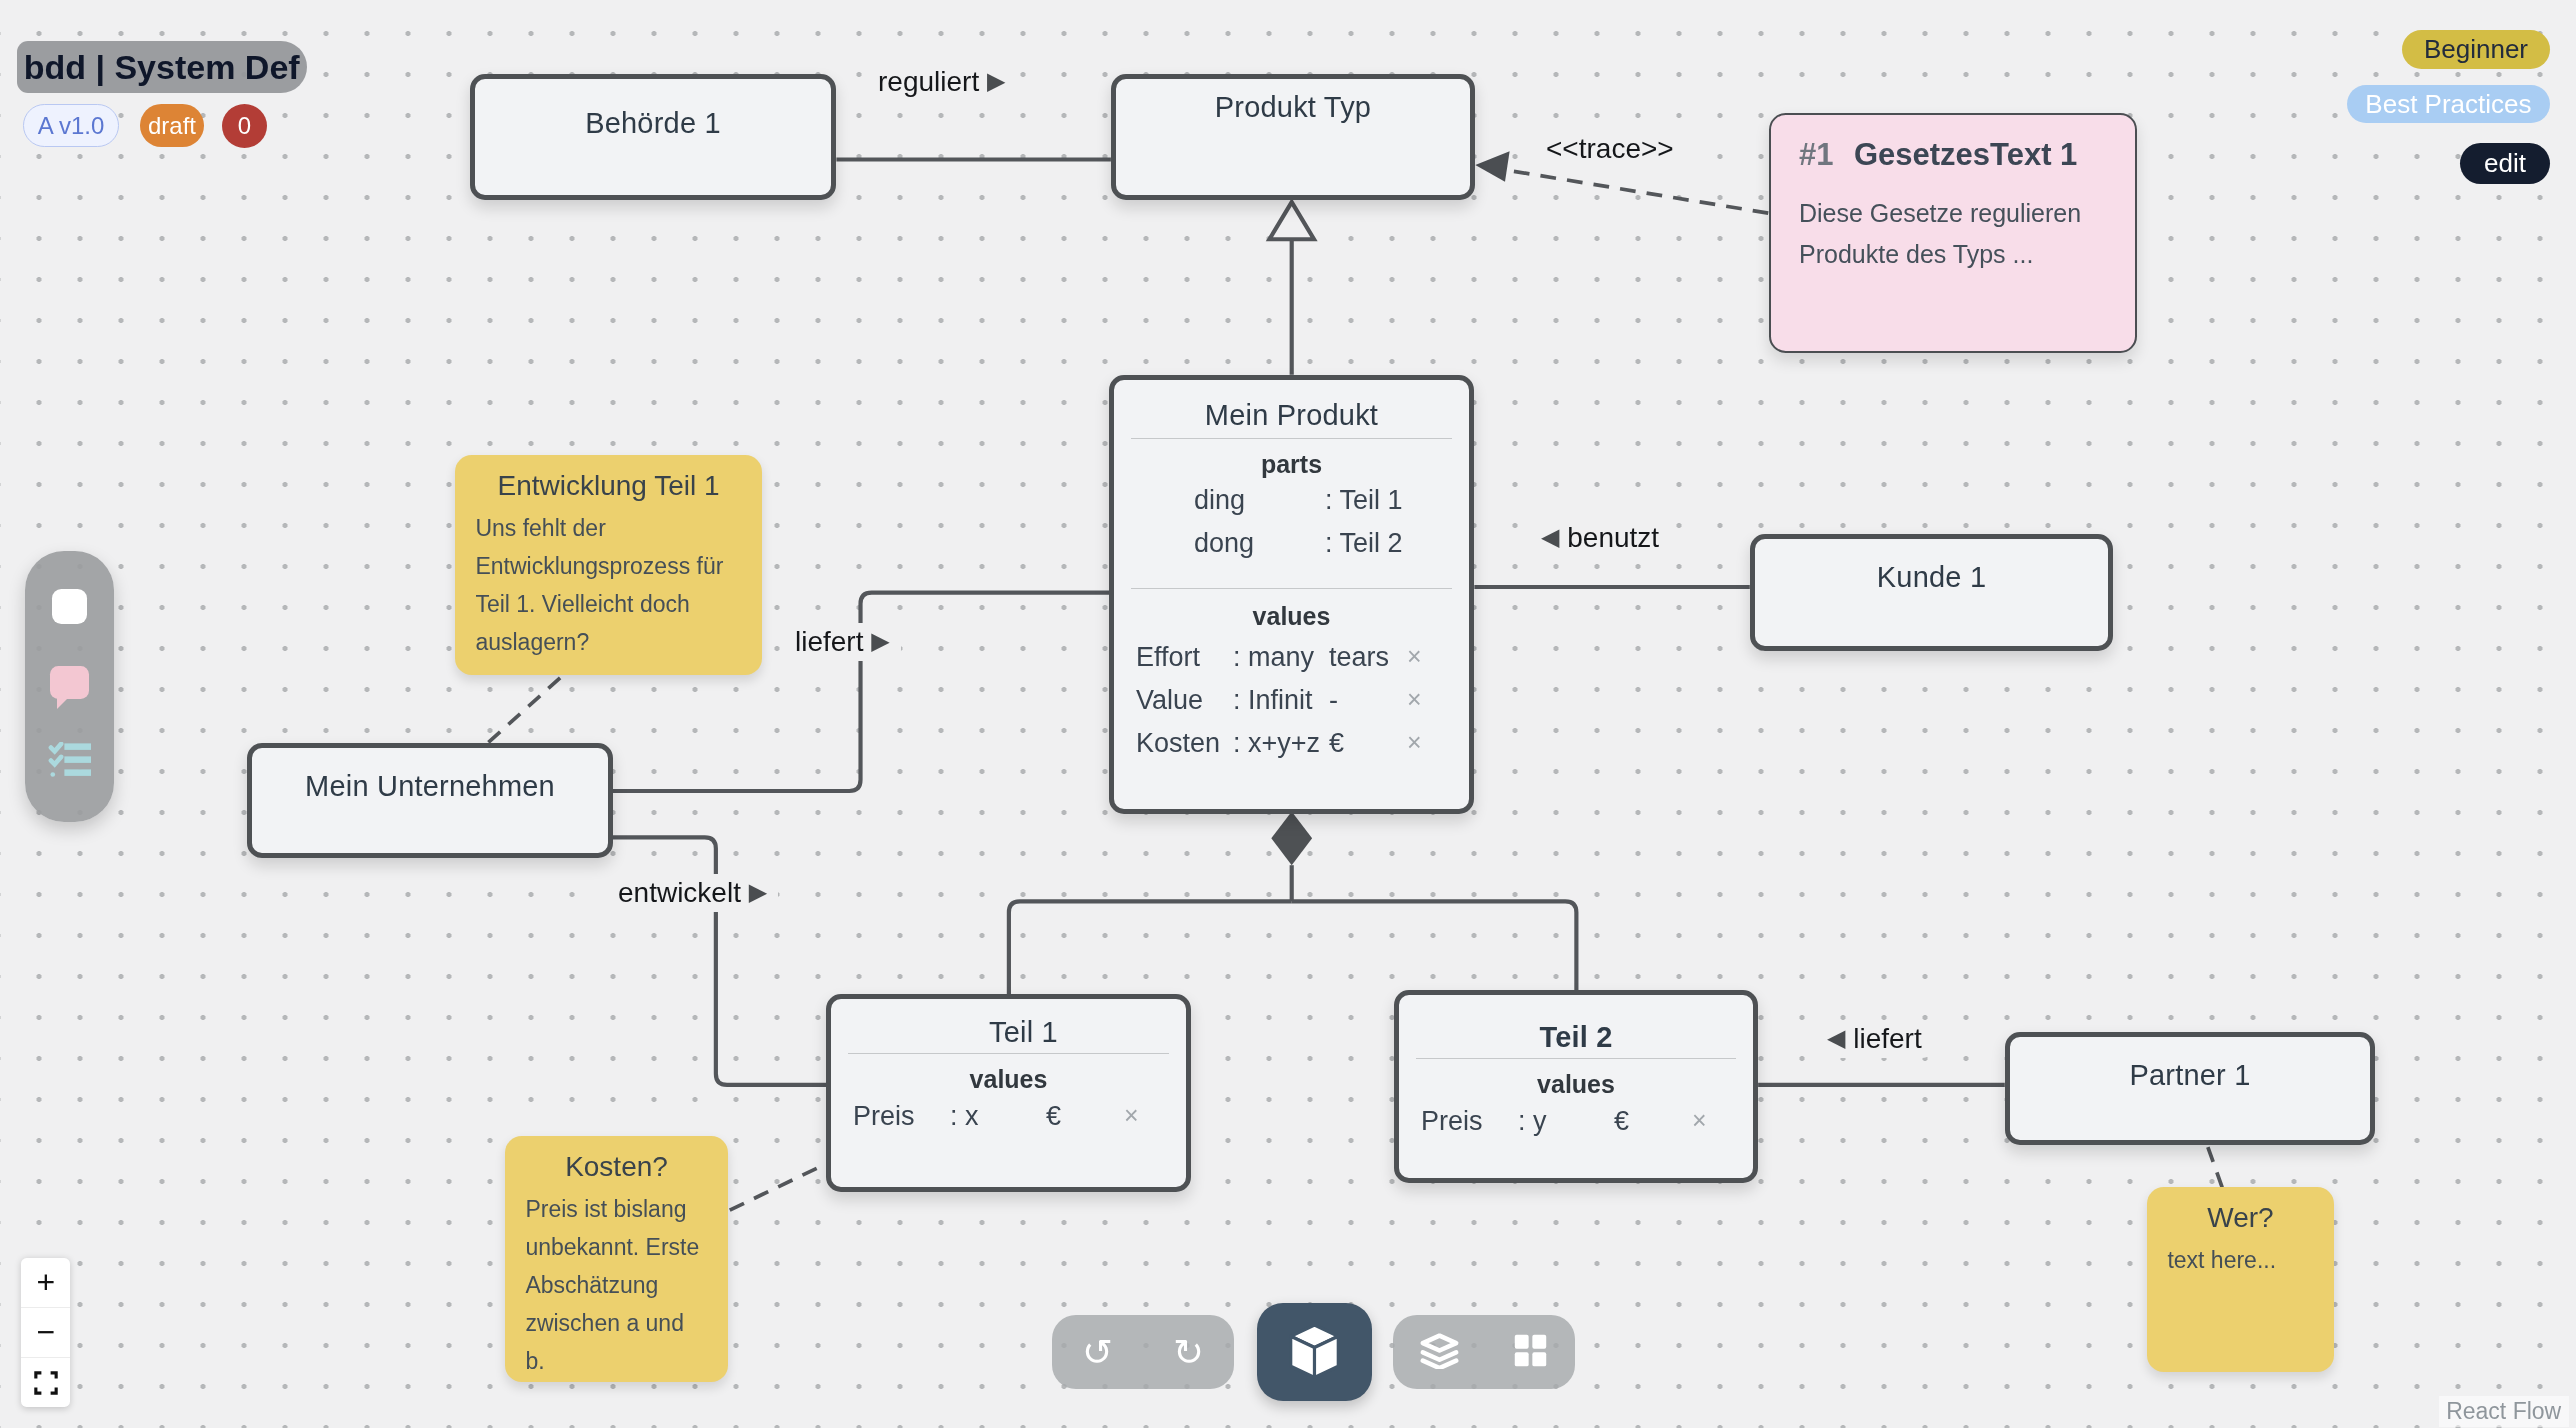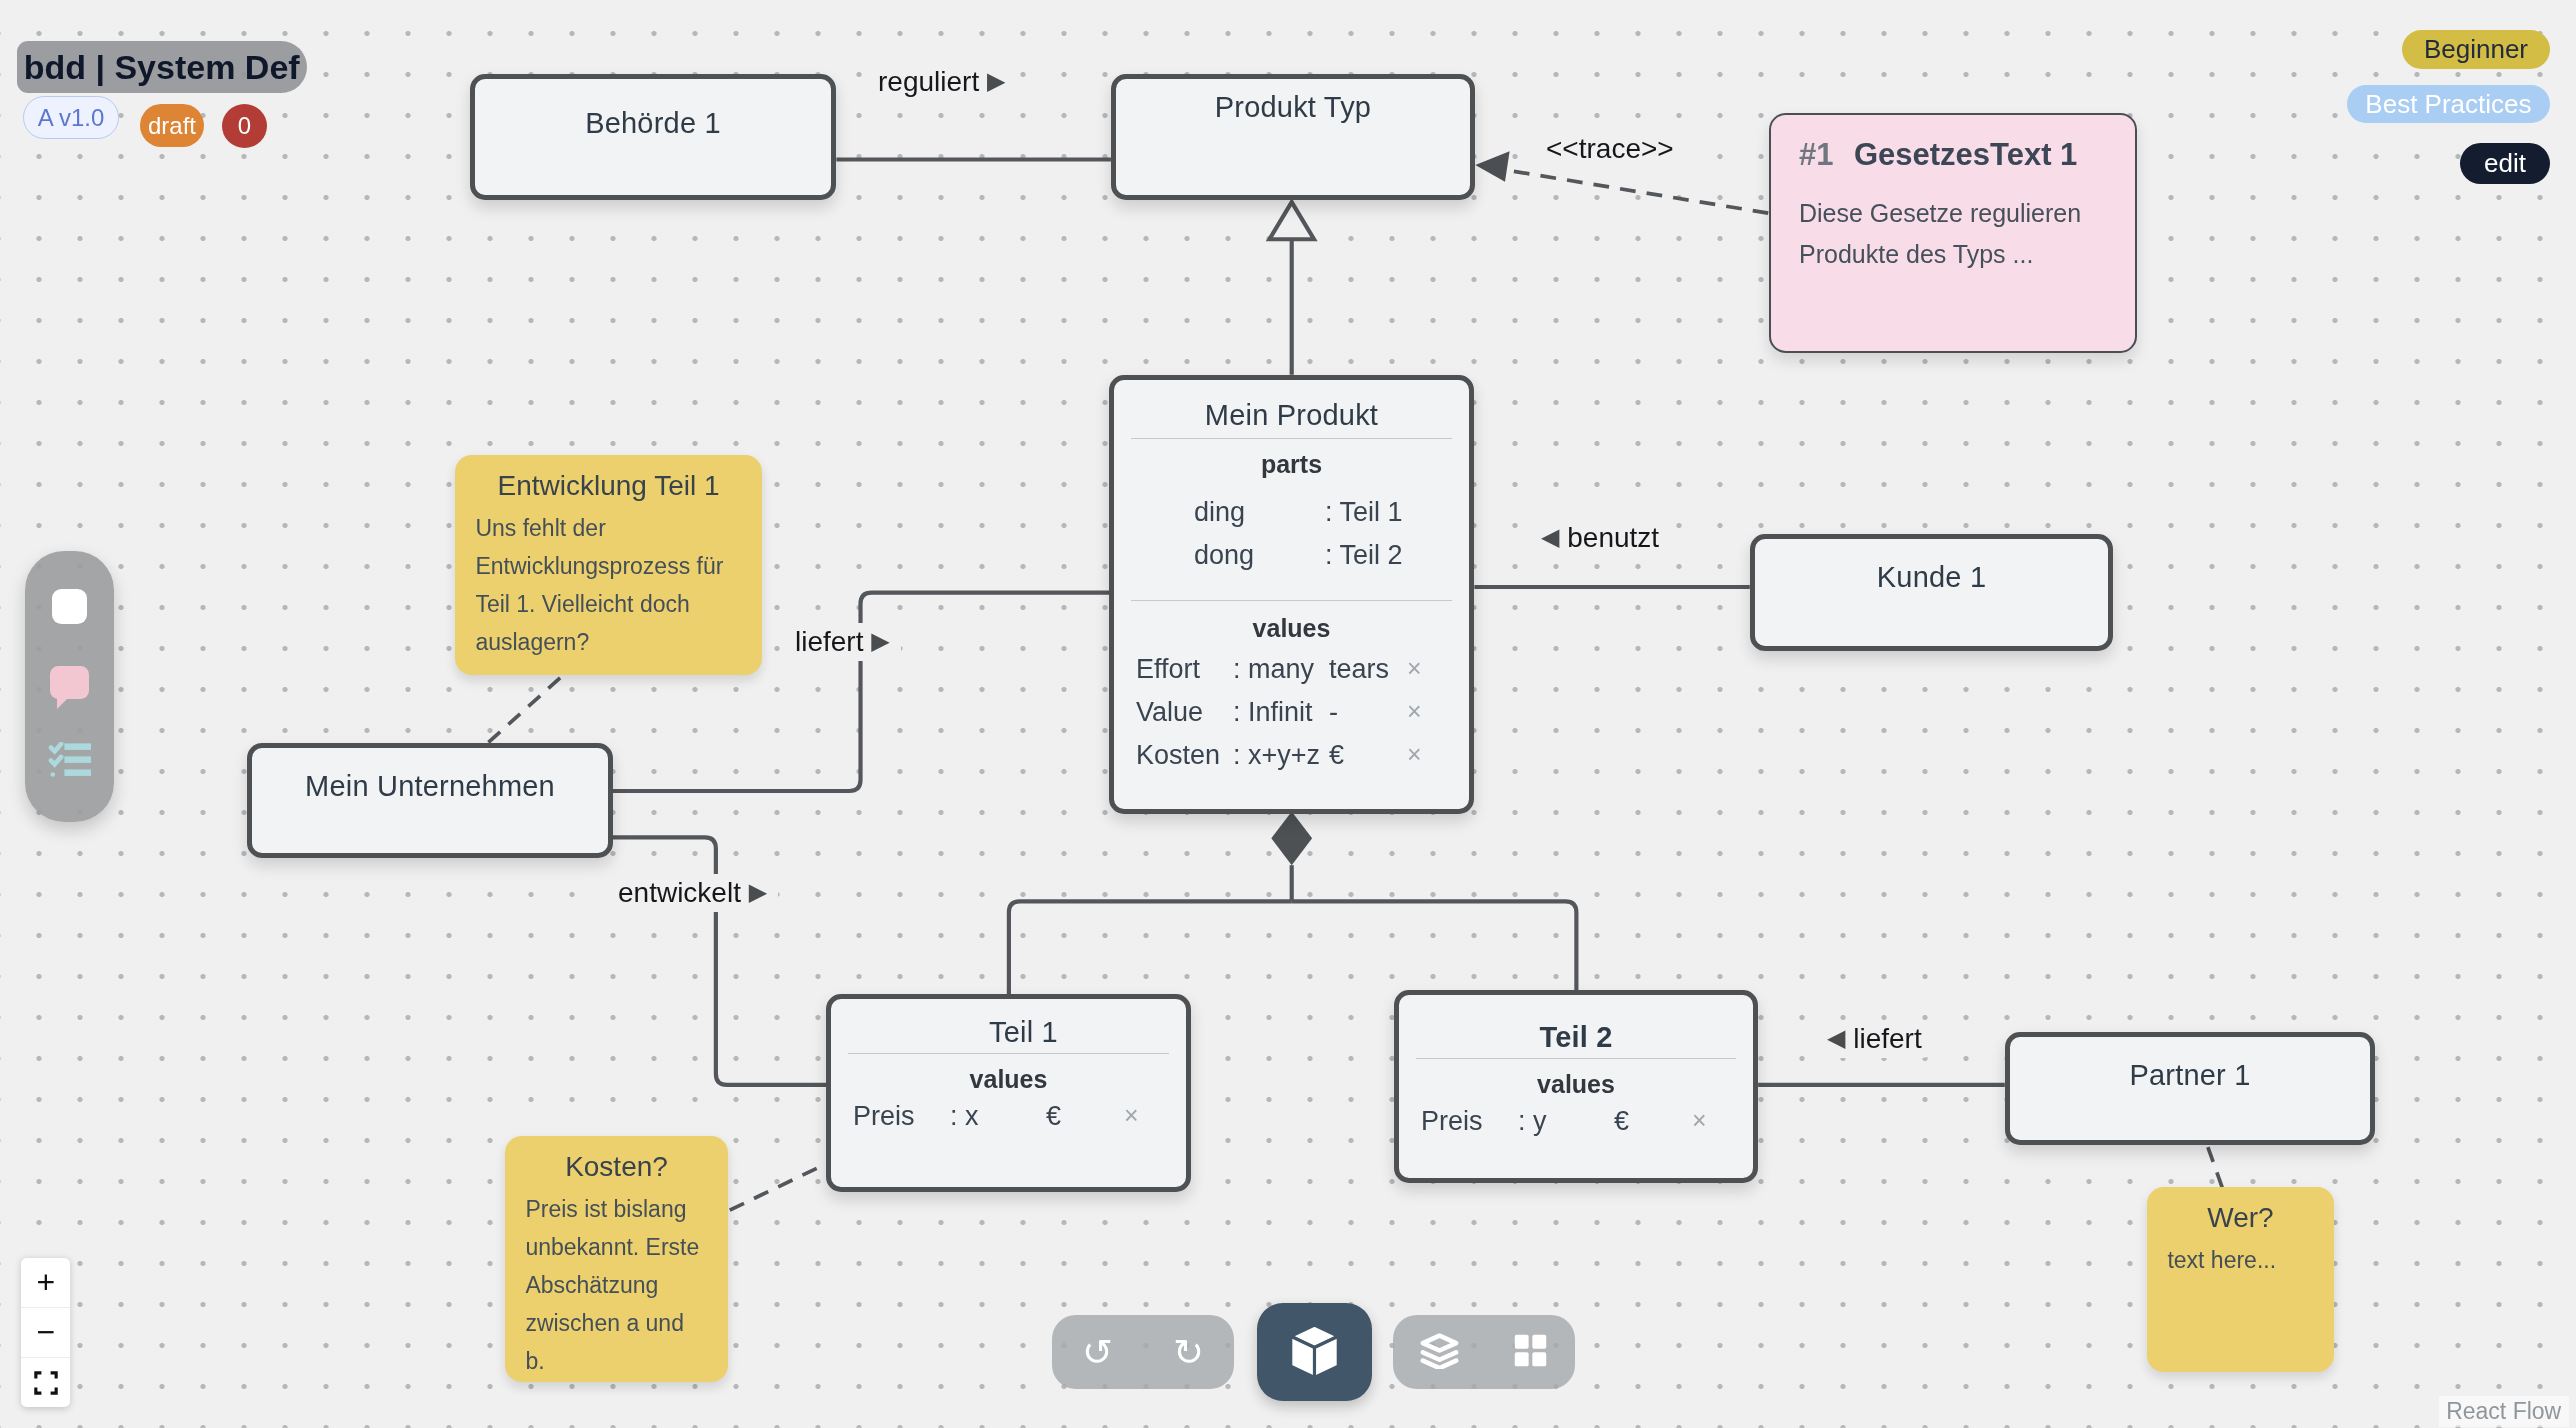--- a/index.html
+++ b/index.html
@@ -60,21 +60,21 @@
   }
   .flag{color:#4a4d50;font-size:24px;vertical-align:1.9px;}
 
   
   .hdr-pill{
     position:absolute;z-index:4;left:16.7px;top:41px;width:290px;height:52px;
     background:rgba(148,150,153,.92);border-radius:11px 26px 26px 11px;
     color:#0f172a;font-size:34px;display:flex;align-items:center;justify-content:center;font-weight:bold;
   }
   .badge{position:absolute;z-index:4;display:flex;align-items:center;justify-content:center;box-sizing:border-box;}
-  .b-version{left:23px;top:96px;width:96px;height:43px;background:#eef2fe;border:1.9px solid #b9c8f2;border-radius:21.3px;color:#5b77d1;font-size:24px;}
+  .b-version{left:23px;top:104px;width:96px;height:43px;background:#eef2fe;border:1.9px solid #b9c8f2;border-radius:21.3px;color:#5b77d1;font-size:24px;}
   .b-draft{left:140px;top:104px;width:64px;height:43px;background:#dd8435;border-radius:21.3px;color:#fff;font-size:24px;}
   .b-count{left:222px;top:104px;width:45px;height:44px;background:#b33d36;border-radius:50%;color:#fff;font-size:24px;}
   .b-beginner{right:26px;top:30px;height:39px;padding:0 22px;background:#d3bd45;border-radius:20.4px;color:#232c3c;font-size:26px;}
   .b-practices{right:26px;top:85px;height:38px;padding:0 18.5px;background:#a9cdf3;border-radius:20.4px;color:#fff;font-size:26px;}
   .b-edit{right:26px;top:143px;height:41px;padding:0 24px;background:#141d2f;border-radius:21.3px;color:#fff;font-size:26px;cursor:pointer;}
 
   
   .left-toolbar{
     position:absolute;z-index:4;left:25px;top:551px;width:89px;height:271px;
     background:rgba(154,156,159,.9);border-radius:39px;
@@ -175,21 +175,21 @@
     <div class="title" style="padding-top:28px;">Behörde 1</div>
   </div>
 
   <div class="uml-node" style="left:1111px;top:74px;width:364px;height:126px;">
     <div class="title" style="padding-top:12px;">Produkt Typ</div>
   </div>
 
   <div class="uml-node" style="left:1109px;top:375px;width:365px;height:439px;">
     <div class="title" style="padding-top:18.5px;height:39px;">Mein Produkt</div>
     <hr>
-    <div class="comp-header" style="margin-top:11px;margin-bottom:15px;">parts</div>
+    <div class="comp-header" style="margin-top:11px;margin-bottom:3px;">parts</div>
     <div class="attr-row">
       <span class="p-name">ding</span>
       <span class="p-val">: Teil 1</span>
     </div>
     <div class="attr-row">
       <span class="p-name">dong</span>
       <span class="p-val">: Teil 2</span>
     </div>
     <hr style="margin-top:20.4px;">
     <div class="comp-header" style="margin-top:13px;margin-bottom:7.4px;">values</div>

